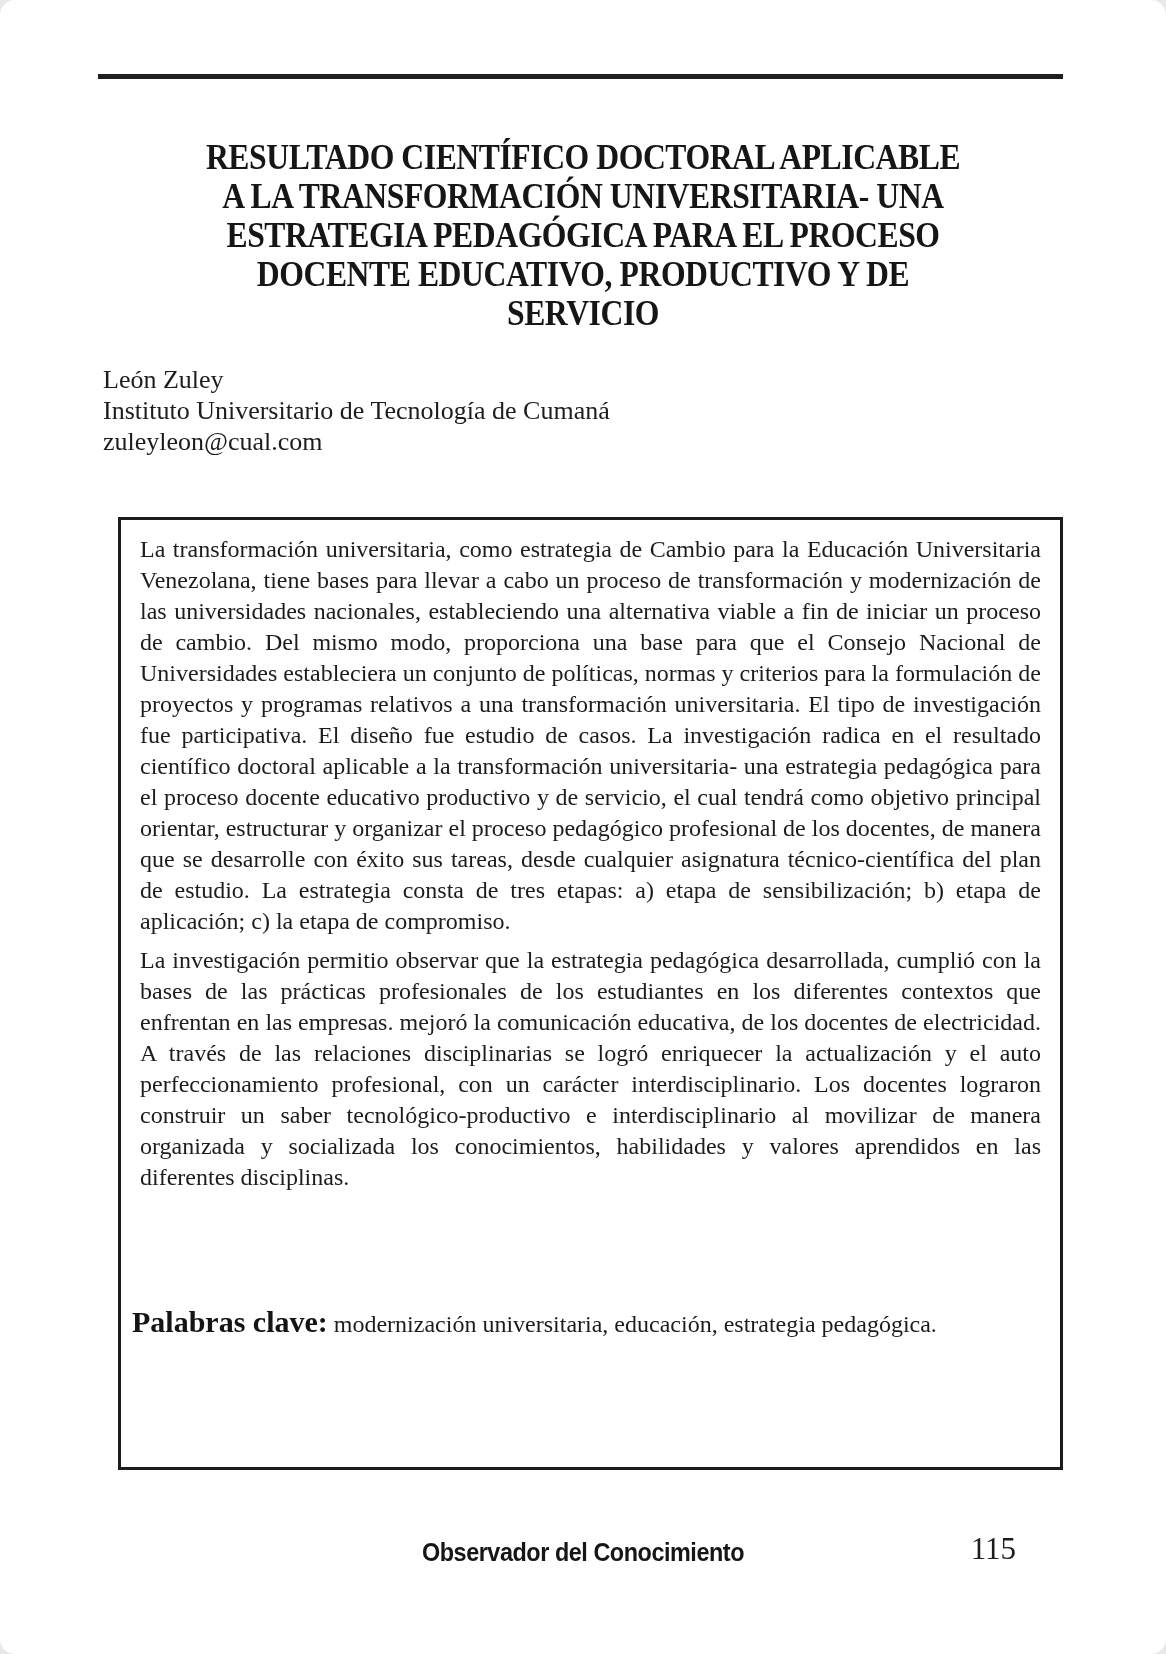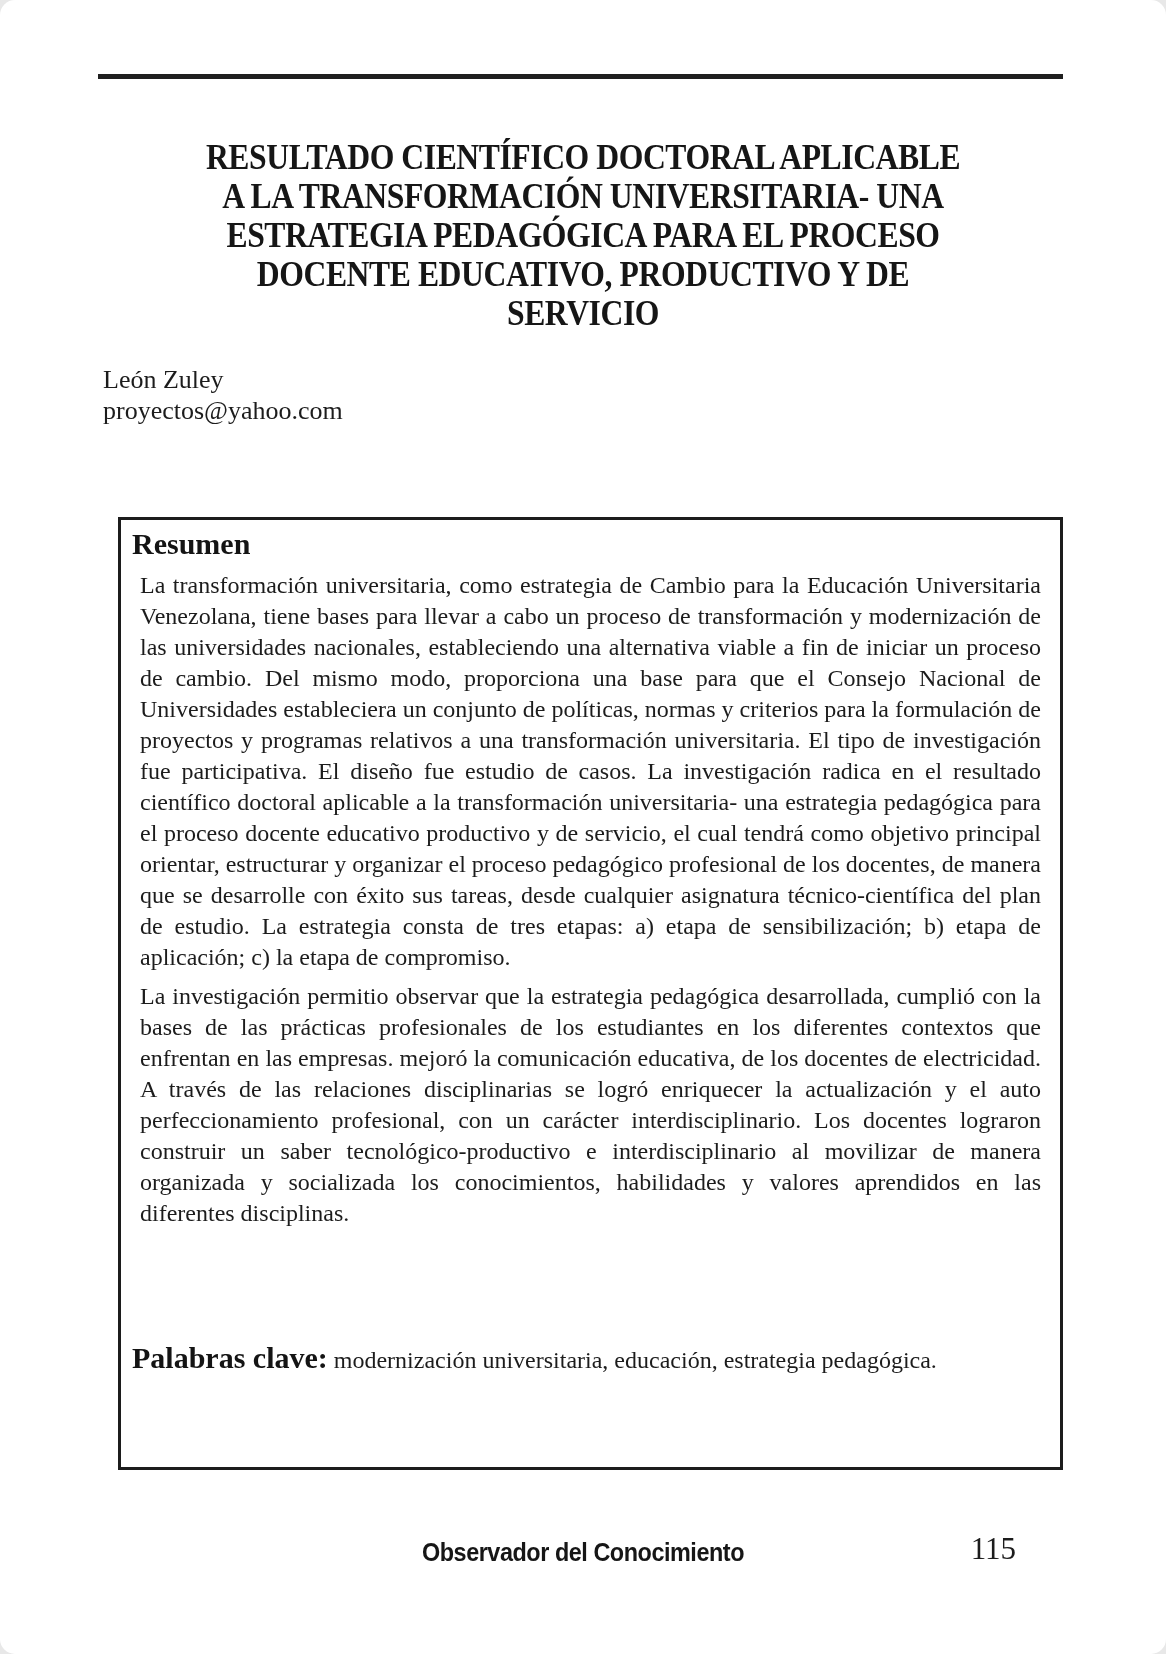--- a/index.html
+++ b/index.html
@@ -113,25 +113,25 @@
   <header class="title-block">
     <div class="title-line">RESULTADO CIENTÍFICO DOCTORAL APLICABLE</div>
     <div class="title-line">A LA TRANSFORMACIÓN UNIVERSITARIA- UNA</div>
     <div class="title-line">ESTRATEGIA PEDAGÓGICA PARA EL PROCESO</div>
     <div class="title-line">DOCENTE EDUCATIVO, PRODUCTIVO Y DE</div>
     <div class="title-line">SERVICIO</div>
   </header>
 
   <section class="author-block">
     <div>León Zuley</div>
-    <div>proyectos@yahoo.com</div>
+    <div>Instituto Universitario de Tecnología de Cumaná</div>
+    <div>zuleyleon@cual.com</div>
   </section>
 
   <section class="abstract-box">
-    <h2 class="abstract-heading">Resumen</h2>
     <p class="abstract-paragraph">La transformación universitaria, como estrategia de Cambio para la Educación Universitaria Venezolana, tiene bases para llevar a cabo un proceso de transformación y modernización de las universidades nacionales, estableciendo una alternativa viable a fin de iniciar un proceso de cambio. Del mismo modo, proporciona una base para que el Consejo Nacional de Universidades estableciera un conjunto de políticas, normas y criterios para la formulación de proyectos y programas relativos a una transformación universitaria. El tipo de investigación fue participativa. El diseño fue estudio de casos. La investigación radica en el resultado científico doctoral aplicable a la transformación universitaria- una estrategia pedagógica para el proceso docente educativo productivo y de servicio, el cual tendrá como objetivo principal orientar, estructurar y organizar el proceso pedagógico profesional de los docentes, de manera que se desarrolle con éxito sus tareas, desde cualquier asignatura técnico-científica del plan de estudio. La estrategia consta de tres etapas: a) etapa de sensibilización; b) etapa de aplicación; c) la etapa de compromiso.</p>
     <p class="abstract-paragraph">La investigación permitio observar que la estrategia pedagógica desarrollada, cumplió con la bases de las prácticas profesionales de los estudiantes en los diferentes contextos que enfrentan en las empresas. mejoró la comunicación educativa, de los docentes de electricidad. A través de las relaciones disciplinarias se logró enriquecer la actualización y el auto perfeccionamiento profesional, con un carácter interdisciplinario. Los docentes lograron construir un saber tecnológico-productivo e interdisciplinario al movilizar de manera organizada y socializada los conocimientos, habilidades y valores aprendidos en las diferentes disciplinas.</p>
     <p class="keywords-line"><span class="keywords-label">Palabras clave:</span> <span class="keywords-text">modernización universitaria, educación, estrategia pedagógica.</span></p>
   </section>
 
   <footer>
     <div class="footer-journal">Observador del Conocimiento</div>
     <div class="page-number">115</div>
   </footer>
 

